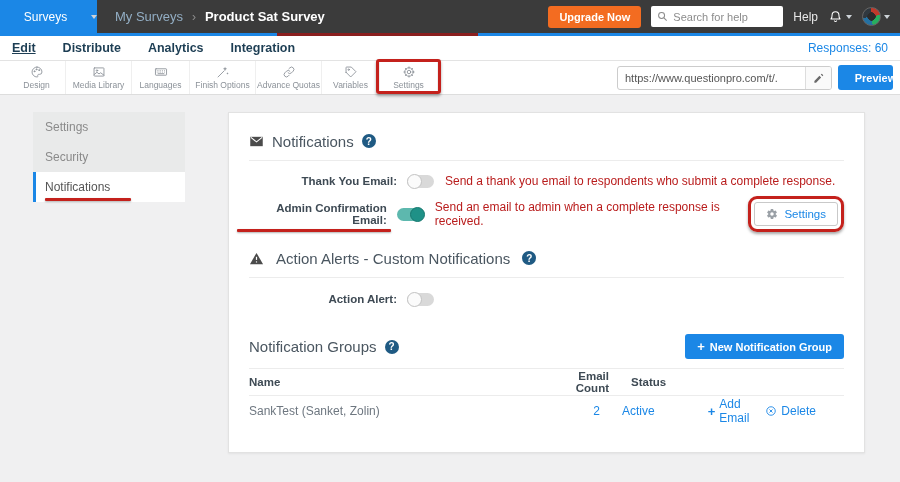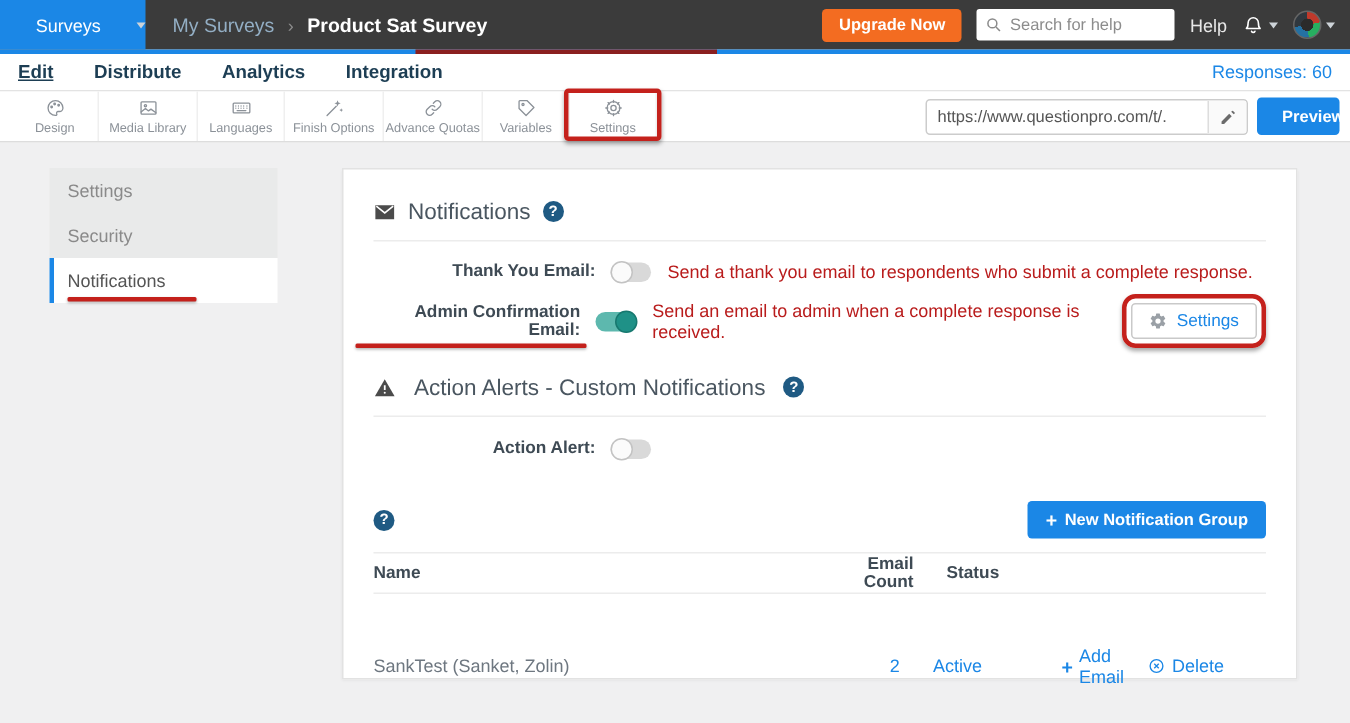--- a/index.html
+++ b/index.html
@@ -80,21 +80,21 @@
   .settings-btn { height:24px; background:#fff; border:1px solid #c9c9c9; border-radius:3px; display:flex; align-items:center; gap:6px; padding:0 11px; cursor:pointer; }
   .settings-btn svg { width:12px; height:12px; }
   .settings-btn span { font-size:11.5px; color:#1b87e6; }
 
   .groups-header { display:flex; align-items:center; margin-top:26px; }
   .new-group-btn { margin-left:auto; height:25px; background:#1b87e6; border:none; border-radius:3px; color:#fff; font-size:11px; font-weight:bold; display:flex; align-items:center; gap:5px; padding:0 12px; cursor:pointer; }
   .plus-glyph { font-size:13px; font-weight:bold; line-height:1; }
 
   .tbl-header, .tbl-row { display:flex; align-items:center; }
   .tbl-header { height:26px; font-size:11.5px; font-weight:bold; color:#3e4a54; }
-  .tbl-row { height:30px; font-size:12px;margin-top:33px; }
+  .tbl-row { height:30px; font-size:12px; }
   .col-name { width:300px; }
   .col-count { width:60px; text-align:right; }
   .col-status { width:110px; padding-left:22px; }
   .col-actions { flex:1; display:flex; justify-content:flex-end; gap:16px; padding-right:28px; }
   .cell-name { color:#6e7780; }
   .link { color:#1b87e6; cursor:pointer; text-decoration:none; }
   .action-link { display:flex; align-items:center; gap:4px; color:#1b87e6; font-size:12px; cursor:pointer; }
   .action-link svg { width:12px; height:12px; }
 </style>
 </head>
@@ -287,20 +287,21 @@
 
     <div class="toggle-row" style="margin-top:12px; height:18px;">
       <span class="row-label">Action Alert:</span>
       <span class="toggle">
           <span class="knob"></span>
         </span>
     </div>
 
     <div class="groups-header">
       <div class="sec-header">
+        <span class="sec-title">Notification Groups</span>
         <span class="qbadge">?</span>
       </div>
       <button class="new-group-btn">
         <span class="plus-glyph">+</span>
         <span>New Notification Group</span>
       </button>
     </div>
     <div class="divider"></div>
 
     <div class="tbl-header">

